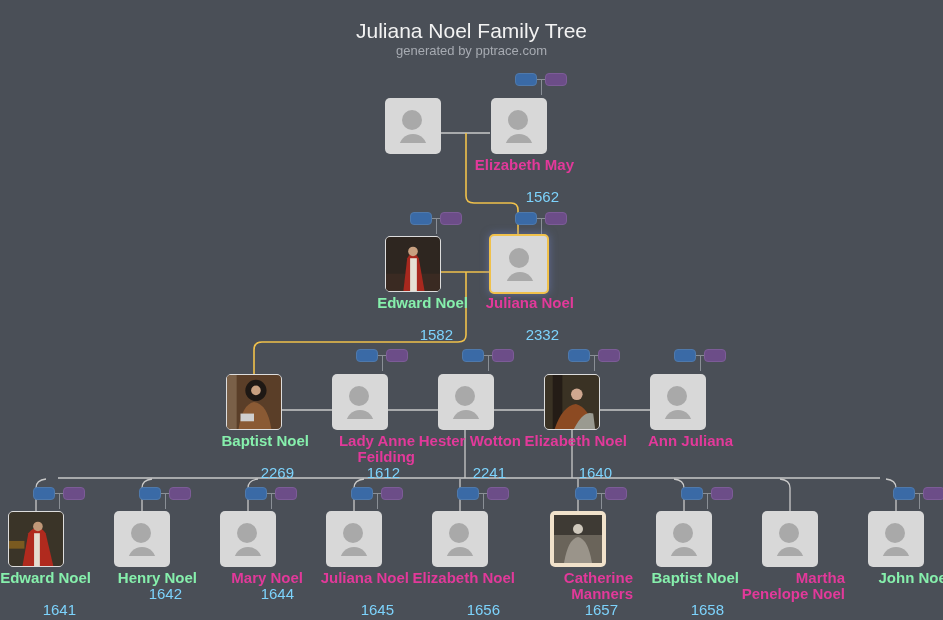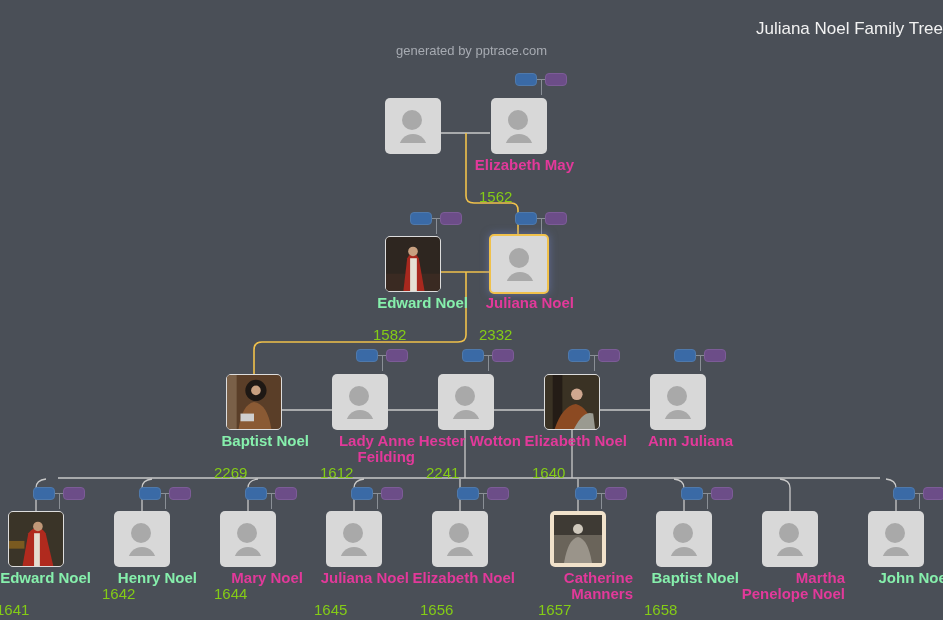--- a/index.html
+++ b/index.html
@@ -1,30 +1,30 @@
 <!DOCTYPE html>
 <html><head>
 <meta charset="utf-8">
 <style>
   html,body{margin:0;padding:0;}
   body{width:943px;height:620px;background:#4a4f57;position:relative;overflow:hidden;font-family:"Liberation Sans",sans-serif;}
-  .title{position:absolute;left:0;width:943px;top:19px;text-align:right;color:#f2f2f2;font-size:17px;}
+  .title{position:absolute;left:0;width:943px;top:19px;text-align:center;color:#f2f2f2;font-size:21px;}
   .subtitle{position:absolute;left:0;width:943px;top:43px;text-align:center;color:#a7abb2;font-size:13px;}
   svg.lines{position:absolute;left:0;top:0;}
   .card{position:absolute;width:56px;height:56px;border-radius:5px;background:#d8d8d8;box-sizing:border-box;overflow:hidden;}
   .card.focus{border:2px solid #f0c14b;box-shadow:0 0 8px rgba(120,140,220,.5);}
   .card.photo{border:1px solid #ddd;}
   .card.paper{background:#f1e2cb;padding:4px;}
   .avatar-head{position:absolute;left:17px;top:12px;width:20px;height:20px;border-radius:50%;background:#a9a9a9;}
   .avatar-body{position:absolute;left:14px;top:36px;width:28px;height:14px;border-radius:14px 14px 0 0;background:#a9a9a9;clip-path:inset(0 0 5px 0);}
   .focus .avatar-head{left:15px;top:10px;} .focus .avatar-body{left:12px;top:34px;}
   .portrait{width:100%;height:100%;}
   .name{position:absolute;width:110px;text-align:right;font-weight:bold;font-size:15px;line-height:16px;}
   .name.m{color:#86efac;} .name.f{color:#e2399a;}
-  .year{position:absolute;width:80px;text-align:left;color:#84cc16;font-size:15px;line-height:16px;}
+  .year{position:absolute;width:80px;text-align:right;color:#7dd3fc;font-size:15px;line-height:16px;}
   .badges{position:absolute;width:52px;height:14px;}
   .badge{position:absolute;top:0;width:22px;height:13px;border-radius:4px;box-sizing:border-box;}
   .badge.b{left:0;background:#3a6aa6;border:1px solid #4f79ab;}
   .badge.p{left:30px;background:#6c4d88;border:1px solid #7c5c97;}
   .badge-link{position:absolute;left:22px;top:6px;width:8px;height:1px;background:#8a8f96;}
   .badge-stem{position:absolute;left:26px;top:6px;width:1px;height:16px;background:#8a8f96;}
 </style>
 </head>
 <body>
 

